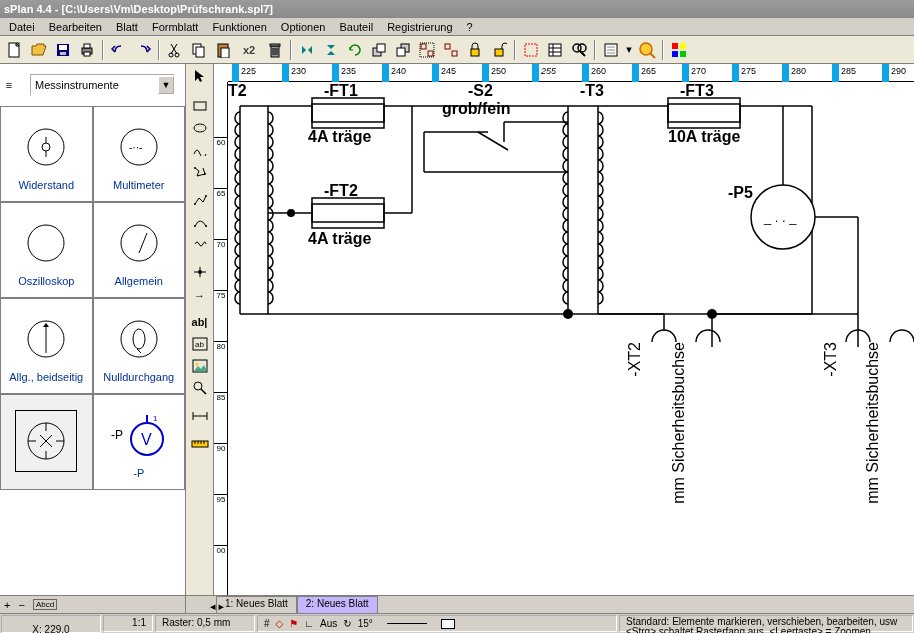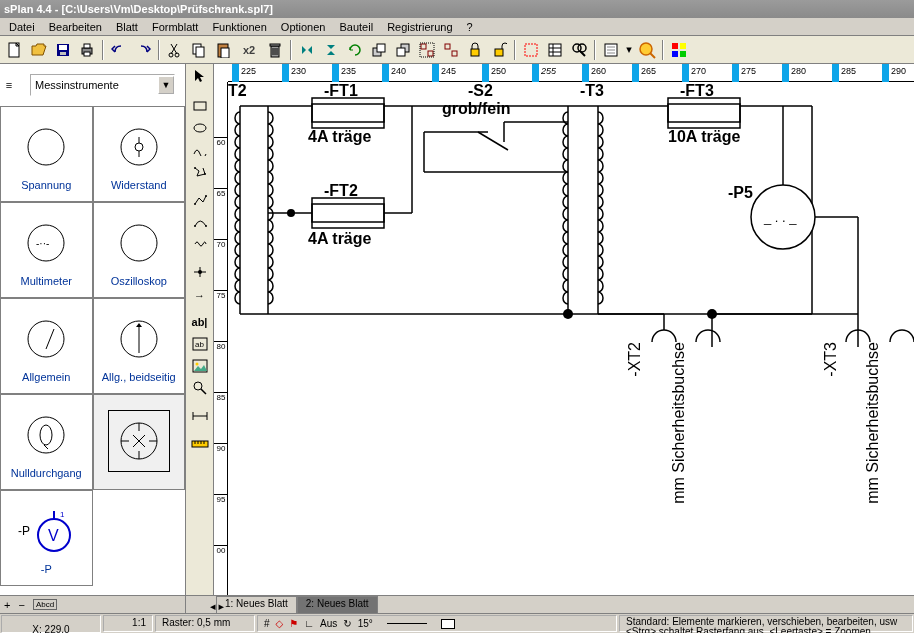--- a/index.html
+++ b/index.html
@@ -28,21 +28,21 @@
   .vbtn { width: 22px; height: 20px; display: flex; align-items: center; justify-content: center; border: 1px solid transparent; cursor: default; font-size: 11px; flex-shrink: 0; }
   .canvas { flex: 1; position: relative; background: #fff; overflow: hidden; }
   .hruler { position: absolute; top: 0; left: 14px; right: 0; height: 18px; background: #fff; border-bottom: 1px solid #000; display: flex; }
   .hrulertick { position: absolute; top: 0; height: 32px; border-left: 7px solid #0ea5e9; font-size: 9px; padding-left: 2px; padding-top:2px; }
   .vruler { position: absolute; top: 18px; left: 0; width: 14px; bottom: 0; background: #fff; border-right: 1px solid #000; }
   .vrulertick { position: absolute; left: 0; width: 14px; border-top: 1px solid #000; font-size: 8px; text-align: center; }
   .drawing { position: absolute; top: 18px; left: 14px; right: 0; bottom: 0; background: #fff; }
   .schlabel { position: absolute; font-size: 16px; font-family: Arial; font-weight: bold; }
   .vtext { writing-mode: vertical-rl; transform: rotate(180deg); font-size: 16px; font-family: Arial; position: absolute; }
   .sheettabs { height: 18px; display: flex; align-items: flex-end; padding-left: 30px; background: #d4d0c8; border-top: 1px solid #808080; gap: 0; }
-  .sheettab { height: 17px; padding: 1px 8px; background: #737373; border: 1px solid #808080; border-bottom: none; font-size: 10px; cursor: default; }
+  .sheettab { height: 17px; padding: 1px 8px; background: #c4b5fd; border: 1px solid #808080; border-bottom: none; font-size: 10px; cursor: default; }
   .sheettab.inactive { background: #d4d0c8; }
   .statusbar { height: 20px; display: flex; background: #d4d0c8; border-top: 1px solid #808080; font-size: 10px; }
   .statuscell { border: 1px inset #fff; padding: 1px 6px; margin: 1px; display: flex; align-items: center; gap: 6px; }
   svg { display: block; }
 </style>
 </head>
 <body>
 
 <div class="titlebar">
   <span>sPlan 4.4 - [C:\Users\Vm\Desktop\Prüfschrank.spl7]</span>
@@ -235,26 +235,20 @@
 
   <div class="leftpane">
     <div style="display:flex;align-items:center;gap:2px;">
       <div class="tbtn" style="width:18px;height:18px;">≡</div>
       <div class="dropdown" style="flex:1">
         <div class="ddtext">Messinstrumente</div>
         <div class="ddbtn">▼</div>
       </div>
     </div>
     <div class="palette">
-      <div class="pcell">
-        <svg class="psvg">
-            <circle cx="30" cy="30" r="18" fill="none" stroke="#000"></circle>
-          </svg>
-        <div class="plabel">Spannung</div>
-      </div>
       <div class="pcell">
         <svg class="psvg">
             <circle cx="30" cy="30" r="18" fill="none" stroke="#000"></circle>
             <circle cx="30" cy="30" r="4" fill="none" stroke="#000"></circle>
             <line x1="30" y1="26" x2="30" y2="20" stroke="#000"></line>
             <line x1="30" y1="34" x2="30" y2="40" stroke="#000"></line>
           </svg>
         <div class="plabel">Widerstand</div>
       </div>
       <div class="pcell">

